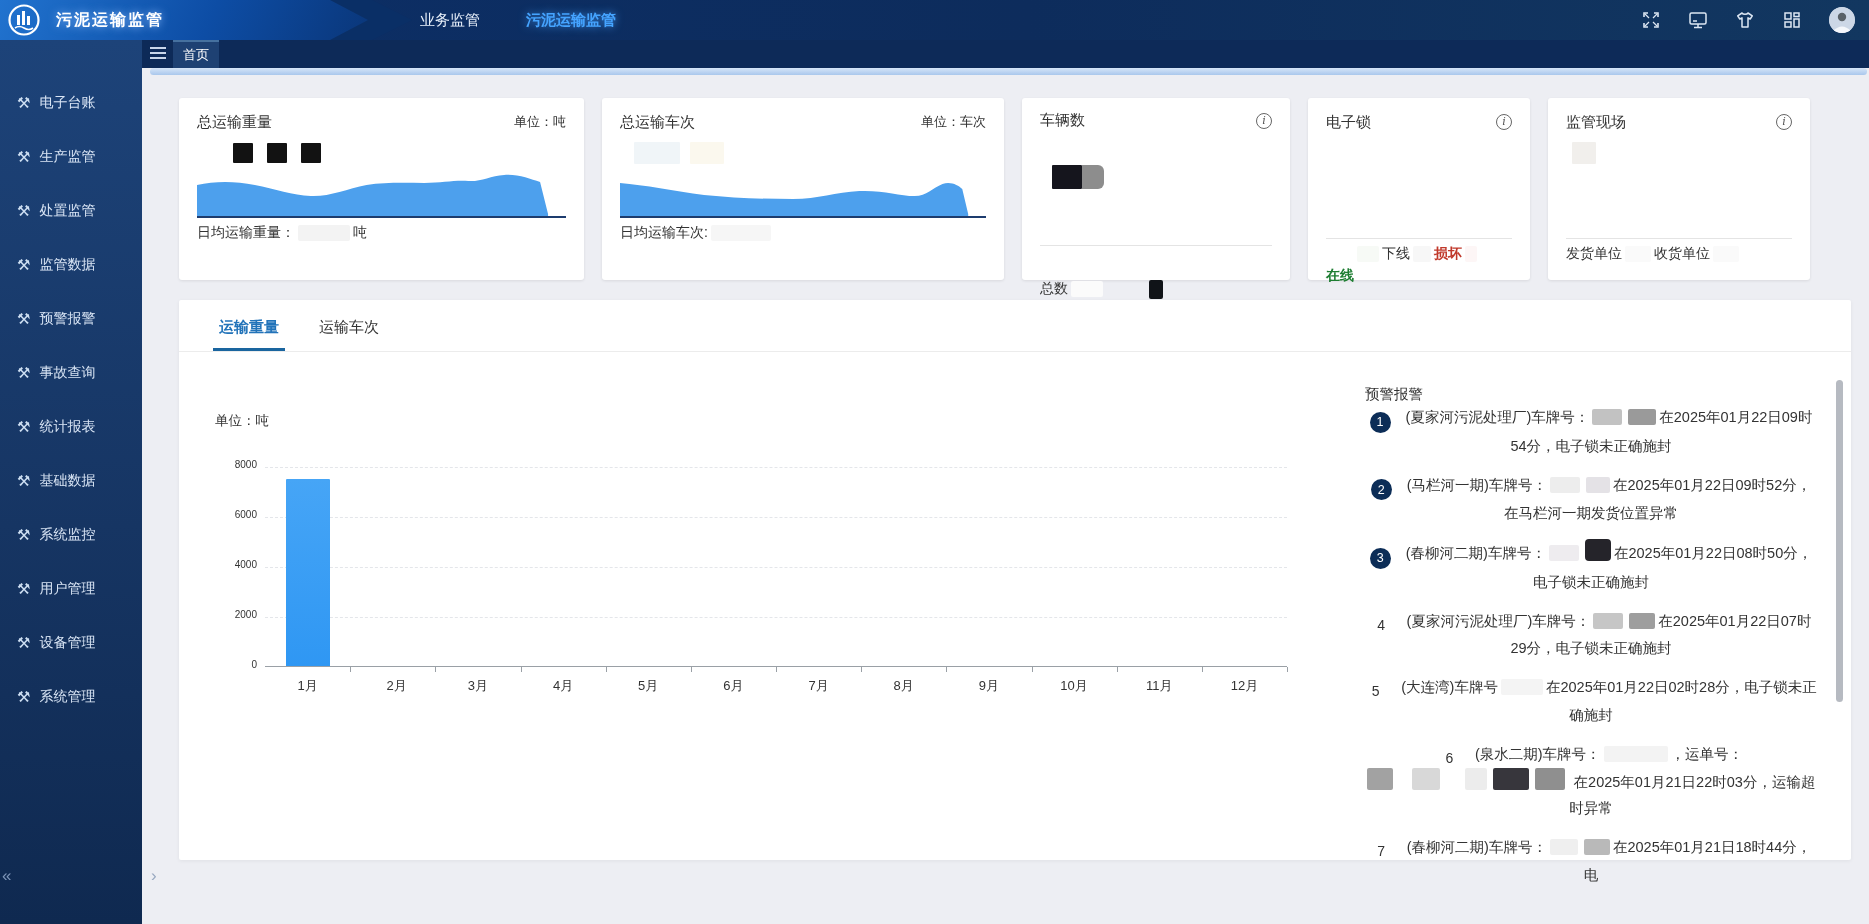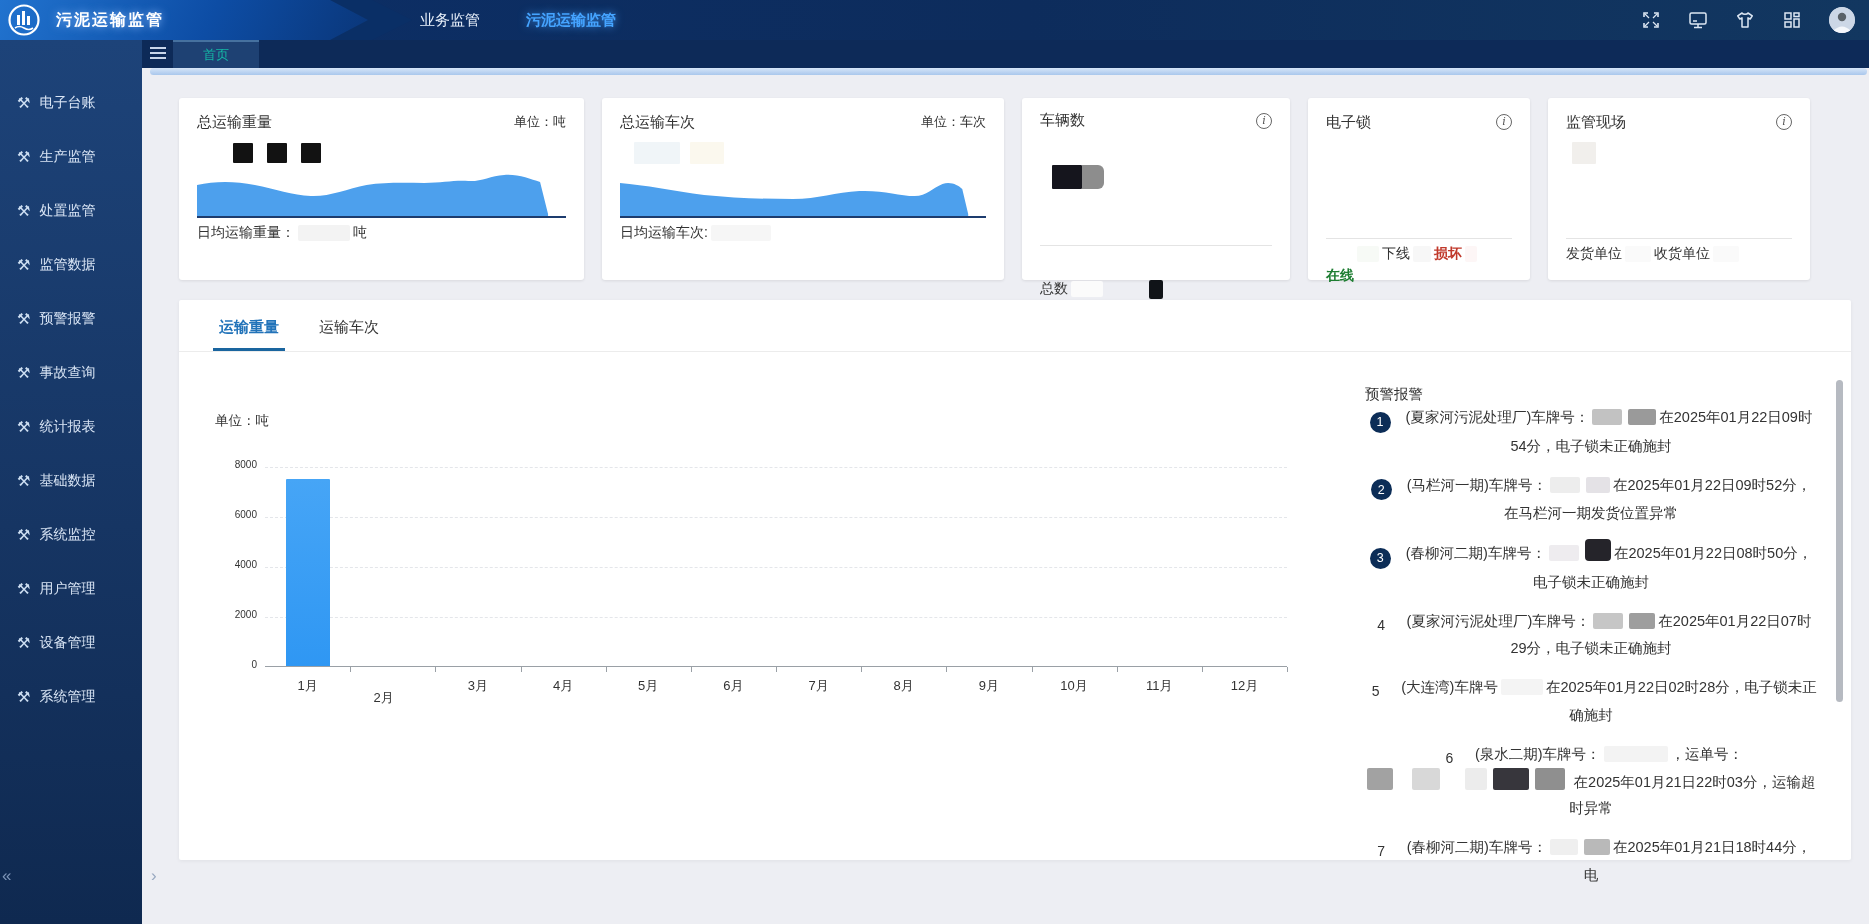--- a/index.html
+++ b/index.html
@@ -21,22 +21,22 @@
   .nav-item{font-size:15px;color:#e9f1fb;cursor:pointer;}
   .nav-item.active{color:#45a4ff;font-weight:bold;text-shadow:0 0 8px rgba(70,160,255,.8);}
   .hdr-icons{position:absolute;right:14px;top:0;height:40px;display:flex;align-items:center;gap:27px;}
   .hicon{width:20px;height:20px;display:block;cursor:pointer;}
   .avatar{width:26px;height:26px;border-radius:50%;background:#cfd9e6;overflow:hidden;cursor:pointer;}
 
   
   .tabbar{position:absolute;left:142px;top:40px;right:0;height:28px;background:#0d2a58;z-index:25;}
   .burger{position:absolute;left:8px;top:7px;width:16px;height:13px;cursor:pointer;}
   .burger i{display:block;height:2px;background:#c8d6ea;margin-bottom:3px;}
-  .home-tab{position:absolute;left:31px;top:0;height:28px;padding:0 30px;background:#1e4173;
-       border-top:2px solid #46719f;color:#14b8a6;font-size:13px;line-height:26px;cursor:pointer;}
+  .home-tab{position:absolute;left:31px;top:0;height:28px;padding:0 10px;background:#1e4173;
+       border-top:2px solid #46719f;color:#ffffff;font-size:13px;line-height:26px;cursor:pointer;}
   .hstrip{position:absolute;left:150px;top:68px;right:2px;height:7px;border-radius:4px;
        background:linear-gradient(180deg,#d6e5f8,#a9c7ec);z-index:24;}
 
   
   .sidebar{position:absolute;left:0;top:40px;bottom:0;width:142px;
        background:linear-gradient(180deg,#1d4379 0%,#163563 55%,#0f2950 100%);z-index:20;}
   .side-list{padding-top:36px;}
   .side-item{height:54px;display:flex;align-items:center;gap:9px;padding-left:17px;
        color:#d9e5f5;font-size:14px;cursor:pointer;}
   .side-ic{font-size:15px;color:#cfe0f3;font-family:"DejaVu Sans",sans-serif;}
@@ -327,21 +327,21 @@
           <div class="unit-lab">单位：吨</div>
           <div class="plot" id="plot">
               <div class="grid" style="top: 150px;"></div>
               <div class="grid" style="top: 100px;"></div>
               <div class="grid" style="top: 50px;"></div>
               <div class="grid" style="top: 0px;"></div>
               <div class="xtick" style="left: 85.1667px;"></div>
               <div class="xlab" style="left: 0px; width: 85.1667px;">1月</div>
               <div class="bar" style="left: 20.5833px; width: 44px; height: 187.5px; background: linear-gradient(rgb(70, 165, 246), rgb(47, 151, 243));"></div>
               <div class="xtick" style="left: 170.333px;"></div>
-              <div class="xlab" style="left: 76px; width: 85.1667px; margin-top: 12px;">2月</div>
+              <div class="xlab" style="left: 89px; width: 85.1667px;">2月</div>
               <div class="xtick" style="left: 255.5px;"></div>
               <div class="xlab" style="left: 170.333px; width: 85.1667px;">3月</div>
               <div class="xtick" style="left: 340.667px;"></div>
               <div class="xlab" style="left: 255.5px; width: 85.1667px;">4月</div>
               <div class="xtick" style="left: 425.833px;"></div>
               <div class="xlab" style="left: 340.667px; width: 85.1667px;">5月</div>
               <div class="xtick" style="left: 511px;"></div>
               <div class="xlab" style="left: 425.833px; width: 85.1667px;">6月</div>
               <div class="xtick" style="left: 596.167px;"></div>
               <div class="xlab" style="left: 511px; width: 85.1667px;">7月</div>

